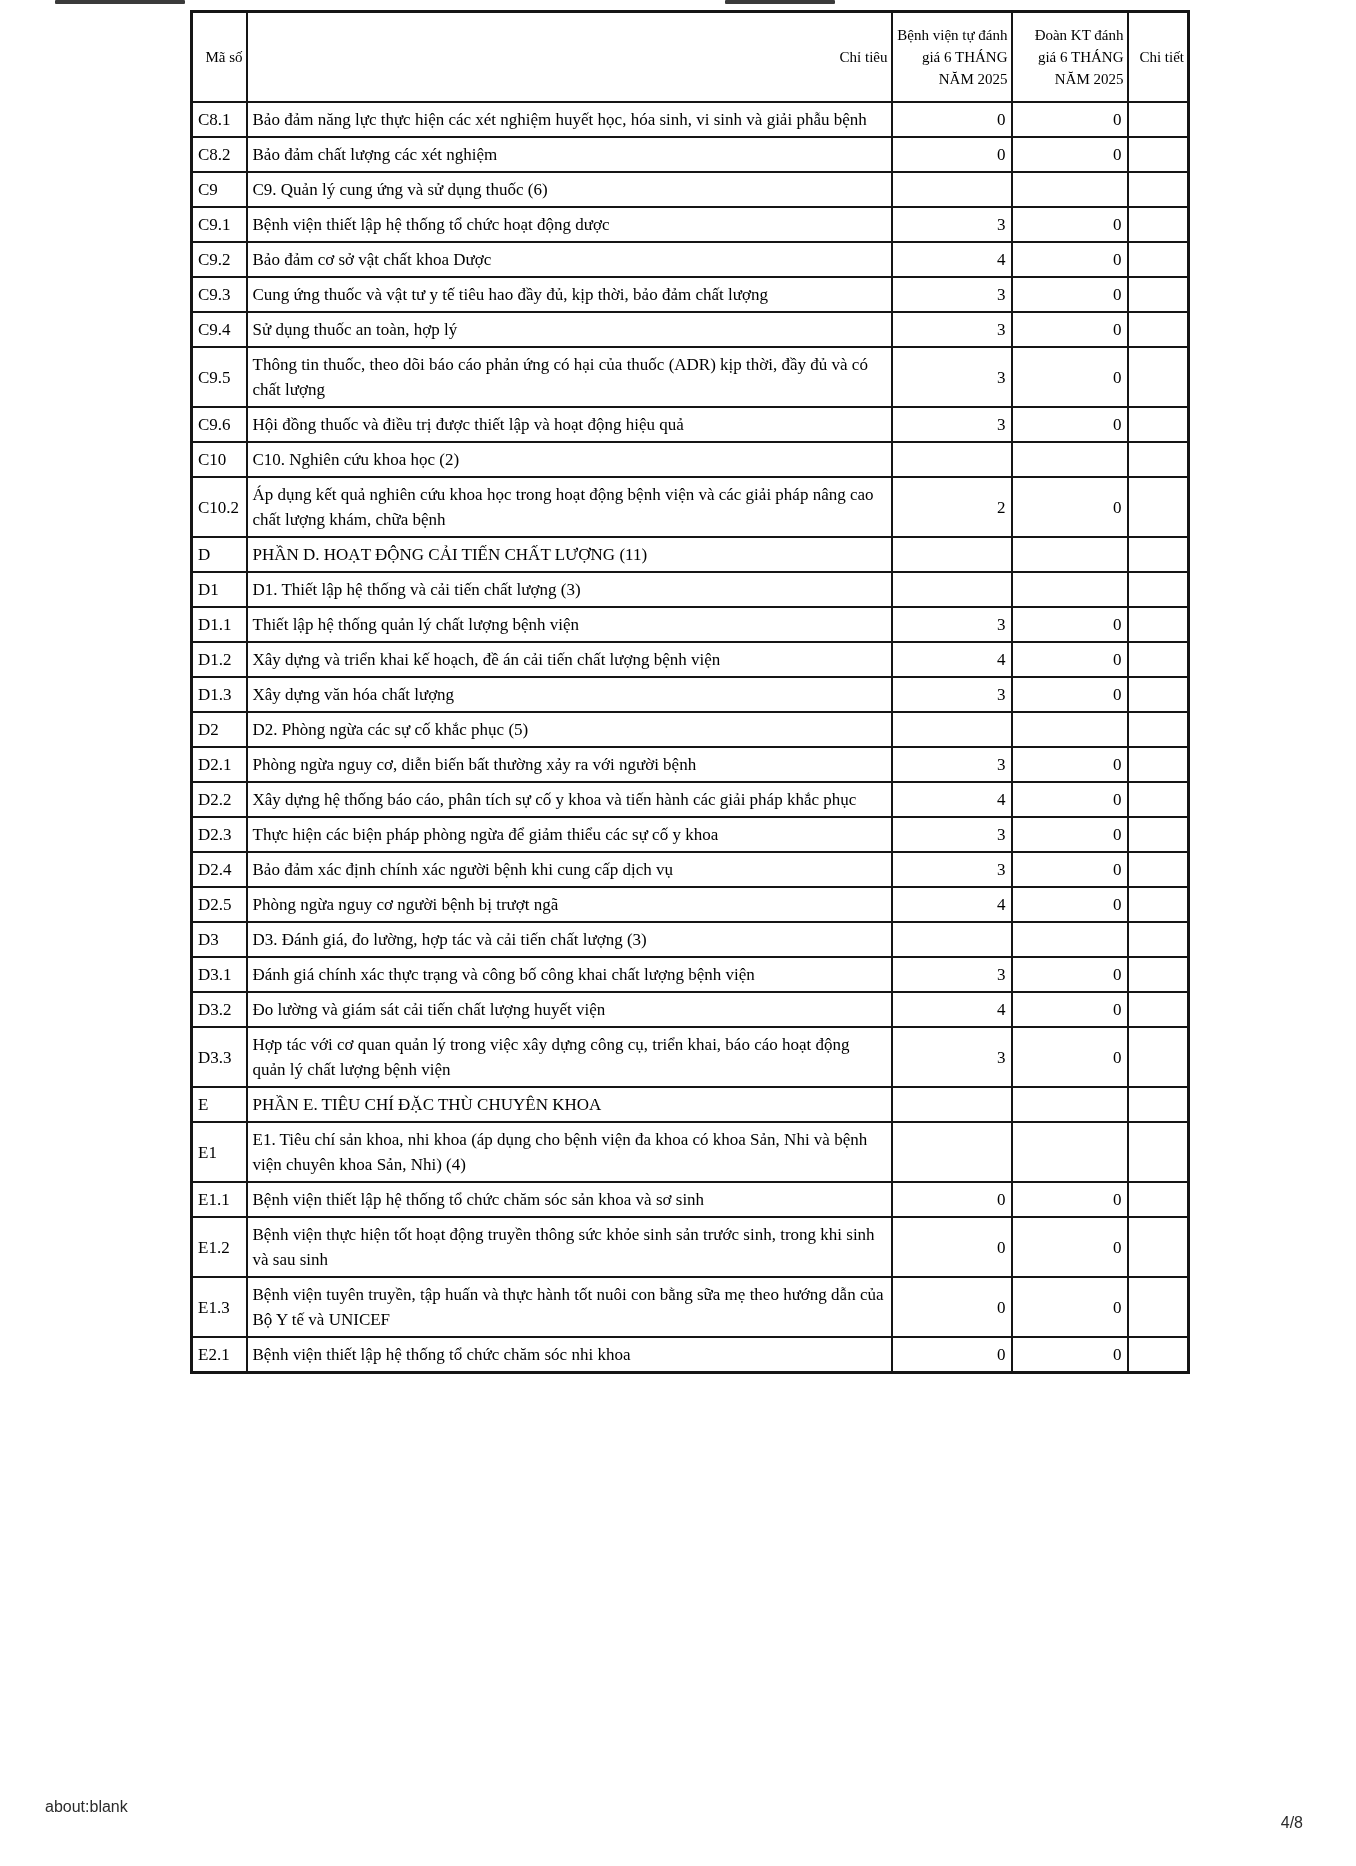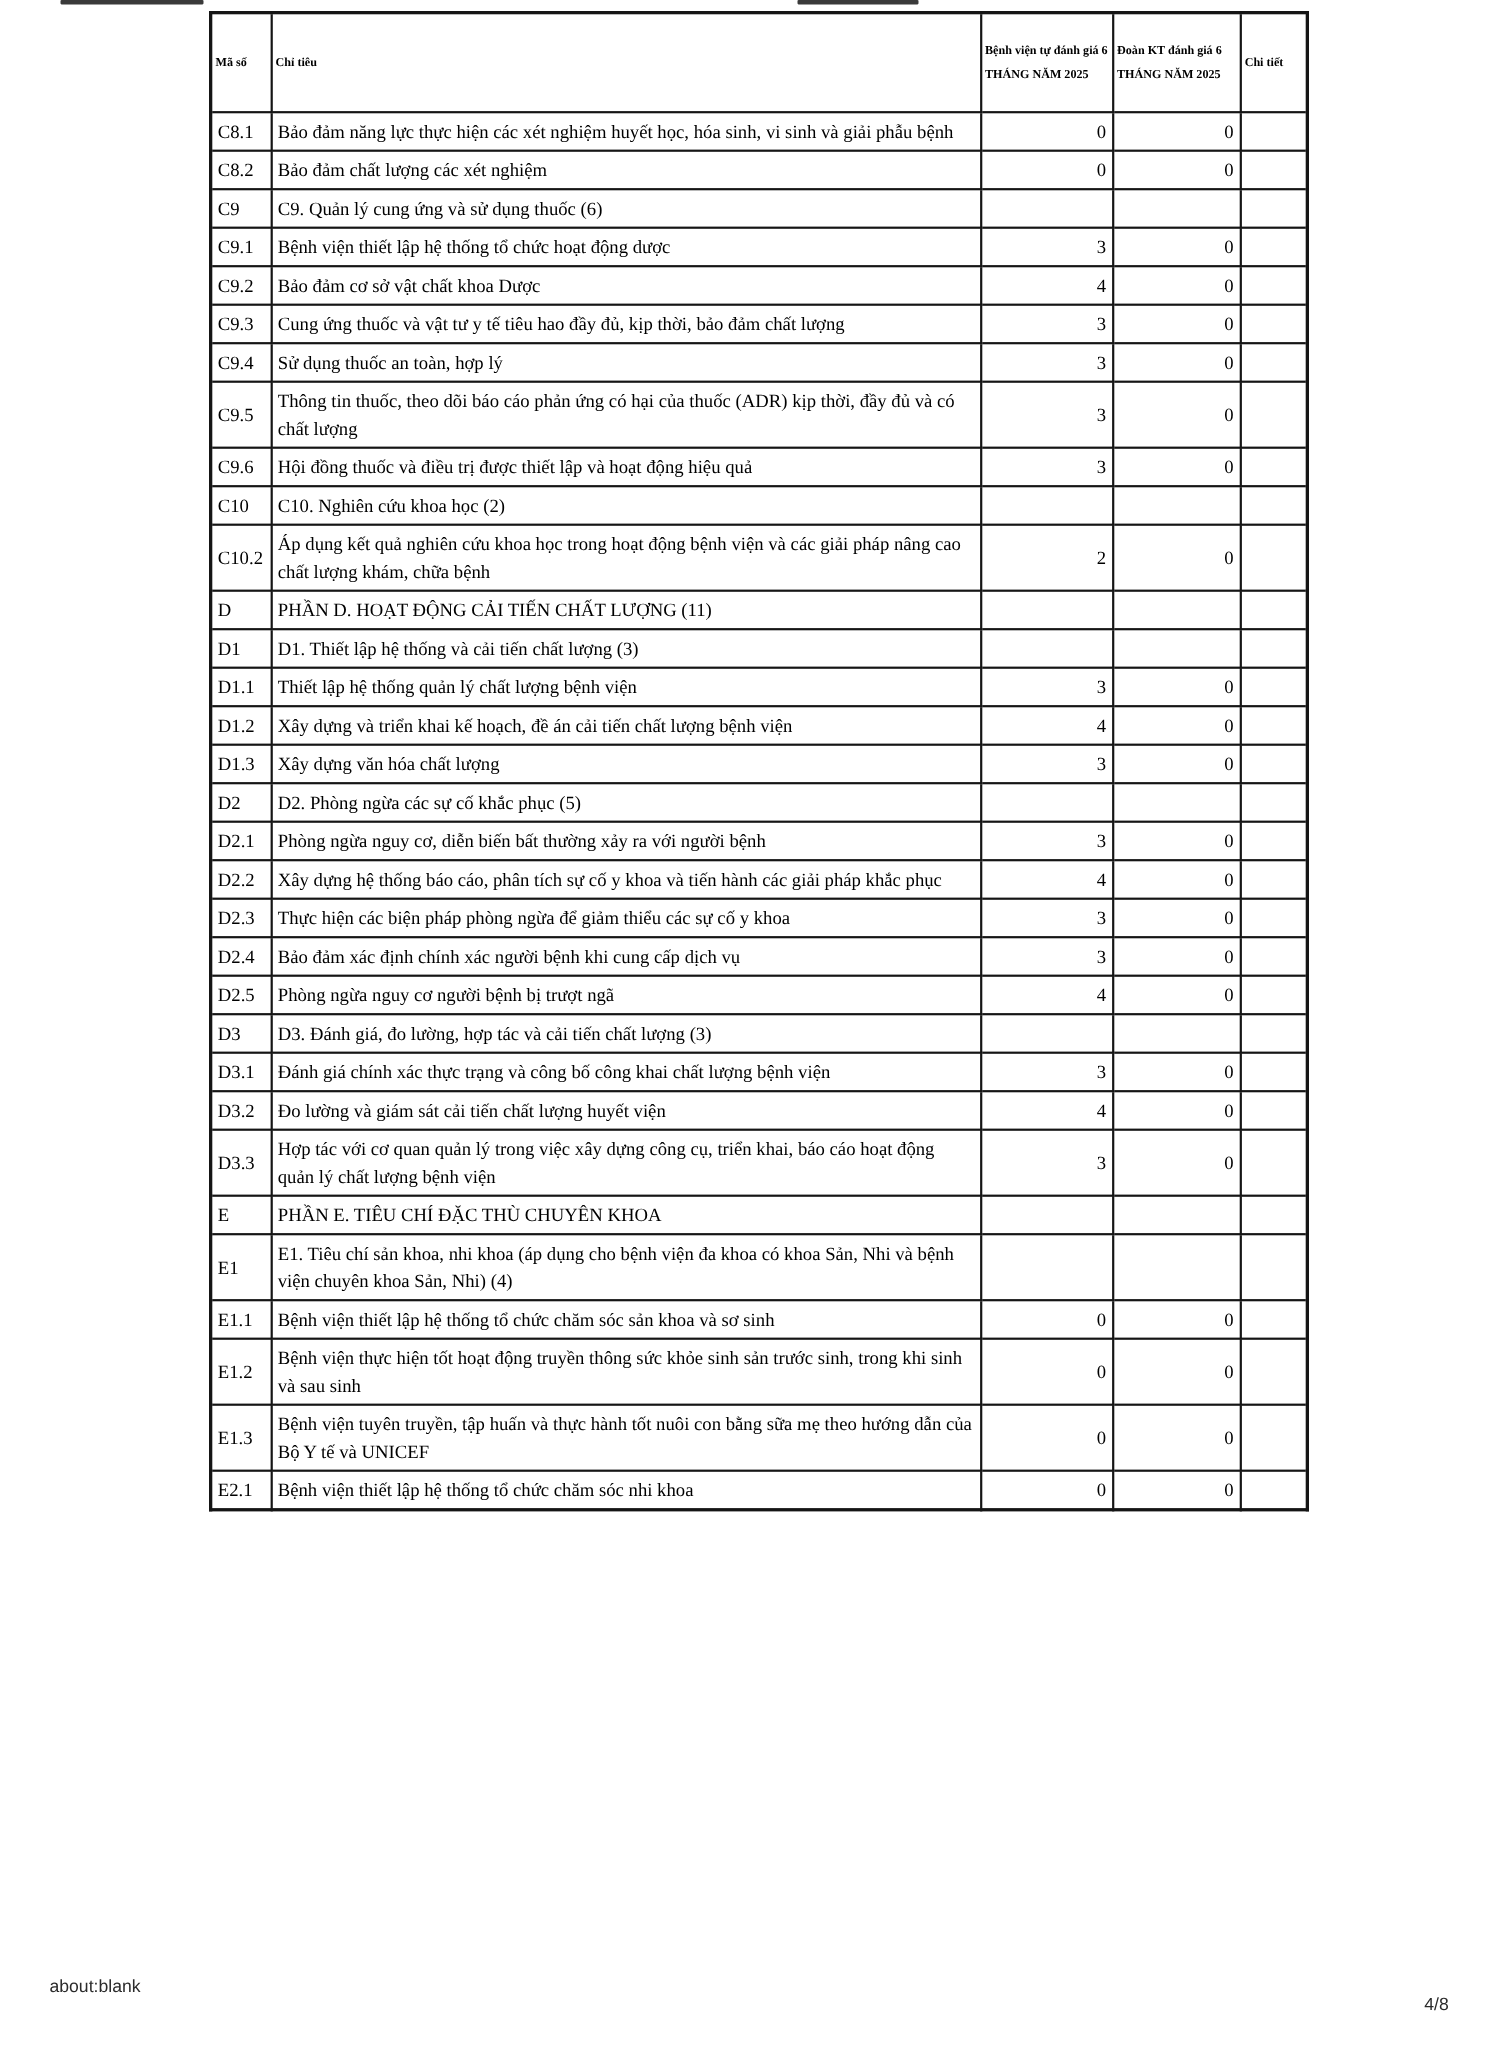--- a/index.html
+++ b/index.html
@@ -12,30 +12,30 @@
         border-collapse:collapse;table-layout:fixed;
         font-size:17px;line-height:25px;}
   table.assess col.c-code{width:55px;}
   table.assess col.c-criteria{width:645px;}
   table.assess col.c-self{width:120px;}
   table.assess col.c-team{width:116px;}
   table.assess col.c-detail{width:61px;}
   table.assess th, table.assess td{border:2px solid #151515;vertical-align:middle;
         padding:4px 5px;overflow:hidden;}
   table.assess{border:3px solid #151515;}
-  table.assess thead th{font-weight:bold;text-align:left;font-size:11px;line-height:22px;
+  table.assess thead th{font-weight:normal;text-align:right;font-size:15px;line-height:22px;
         height:84px;padding:2px 3px;}
   td.code{text-align:left;padding-left:4px;padding-right:1px;margin-left:12px;}
   td.criteria{text-align:left;padding-left:6px;padding-right:4px;margin-top:36px;}
   td.score{text-align:right;padding-right:9px;}
   td.detail{}
   .footer-text{position:absolute;font-family:"Liberation Sans","DejaVu Sans",sans-serif;
         font-size:16px;color:#2b2b2b;}
   .footer-url{left:45px;top:1798px;}
-  .footer-page{right:39px;top:1814px;}
+  .footer-page{right:53px;top:1814px;}
 </style>
 </head>
 <body>
 
 <div class="page">
 
   <div class="artifact a-left"></div>
   <div class="artifact a-right"></div>
 
   <table class="assess">

